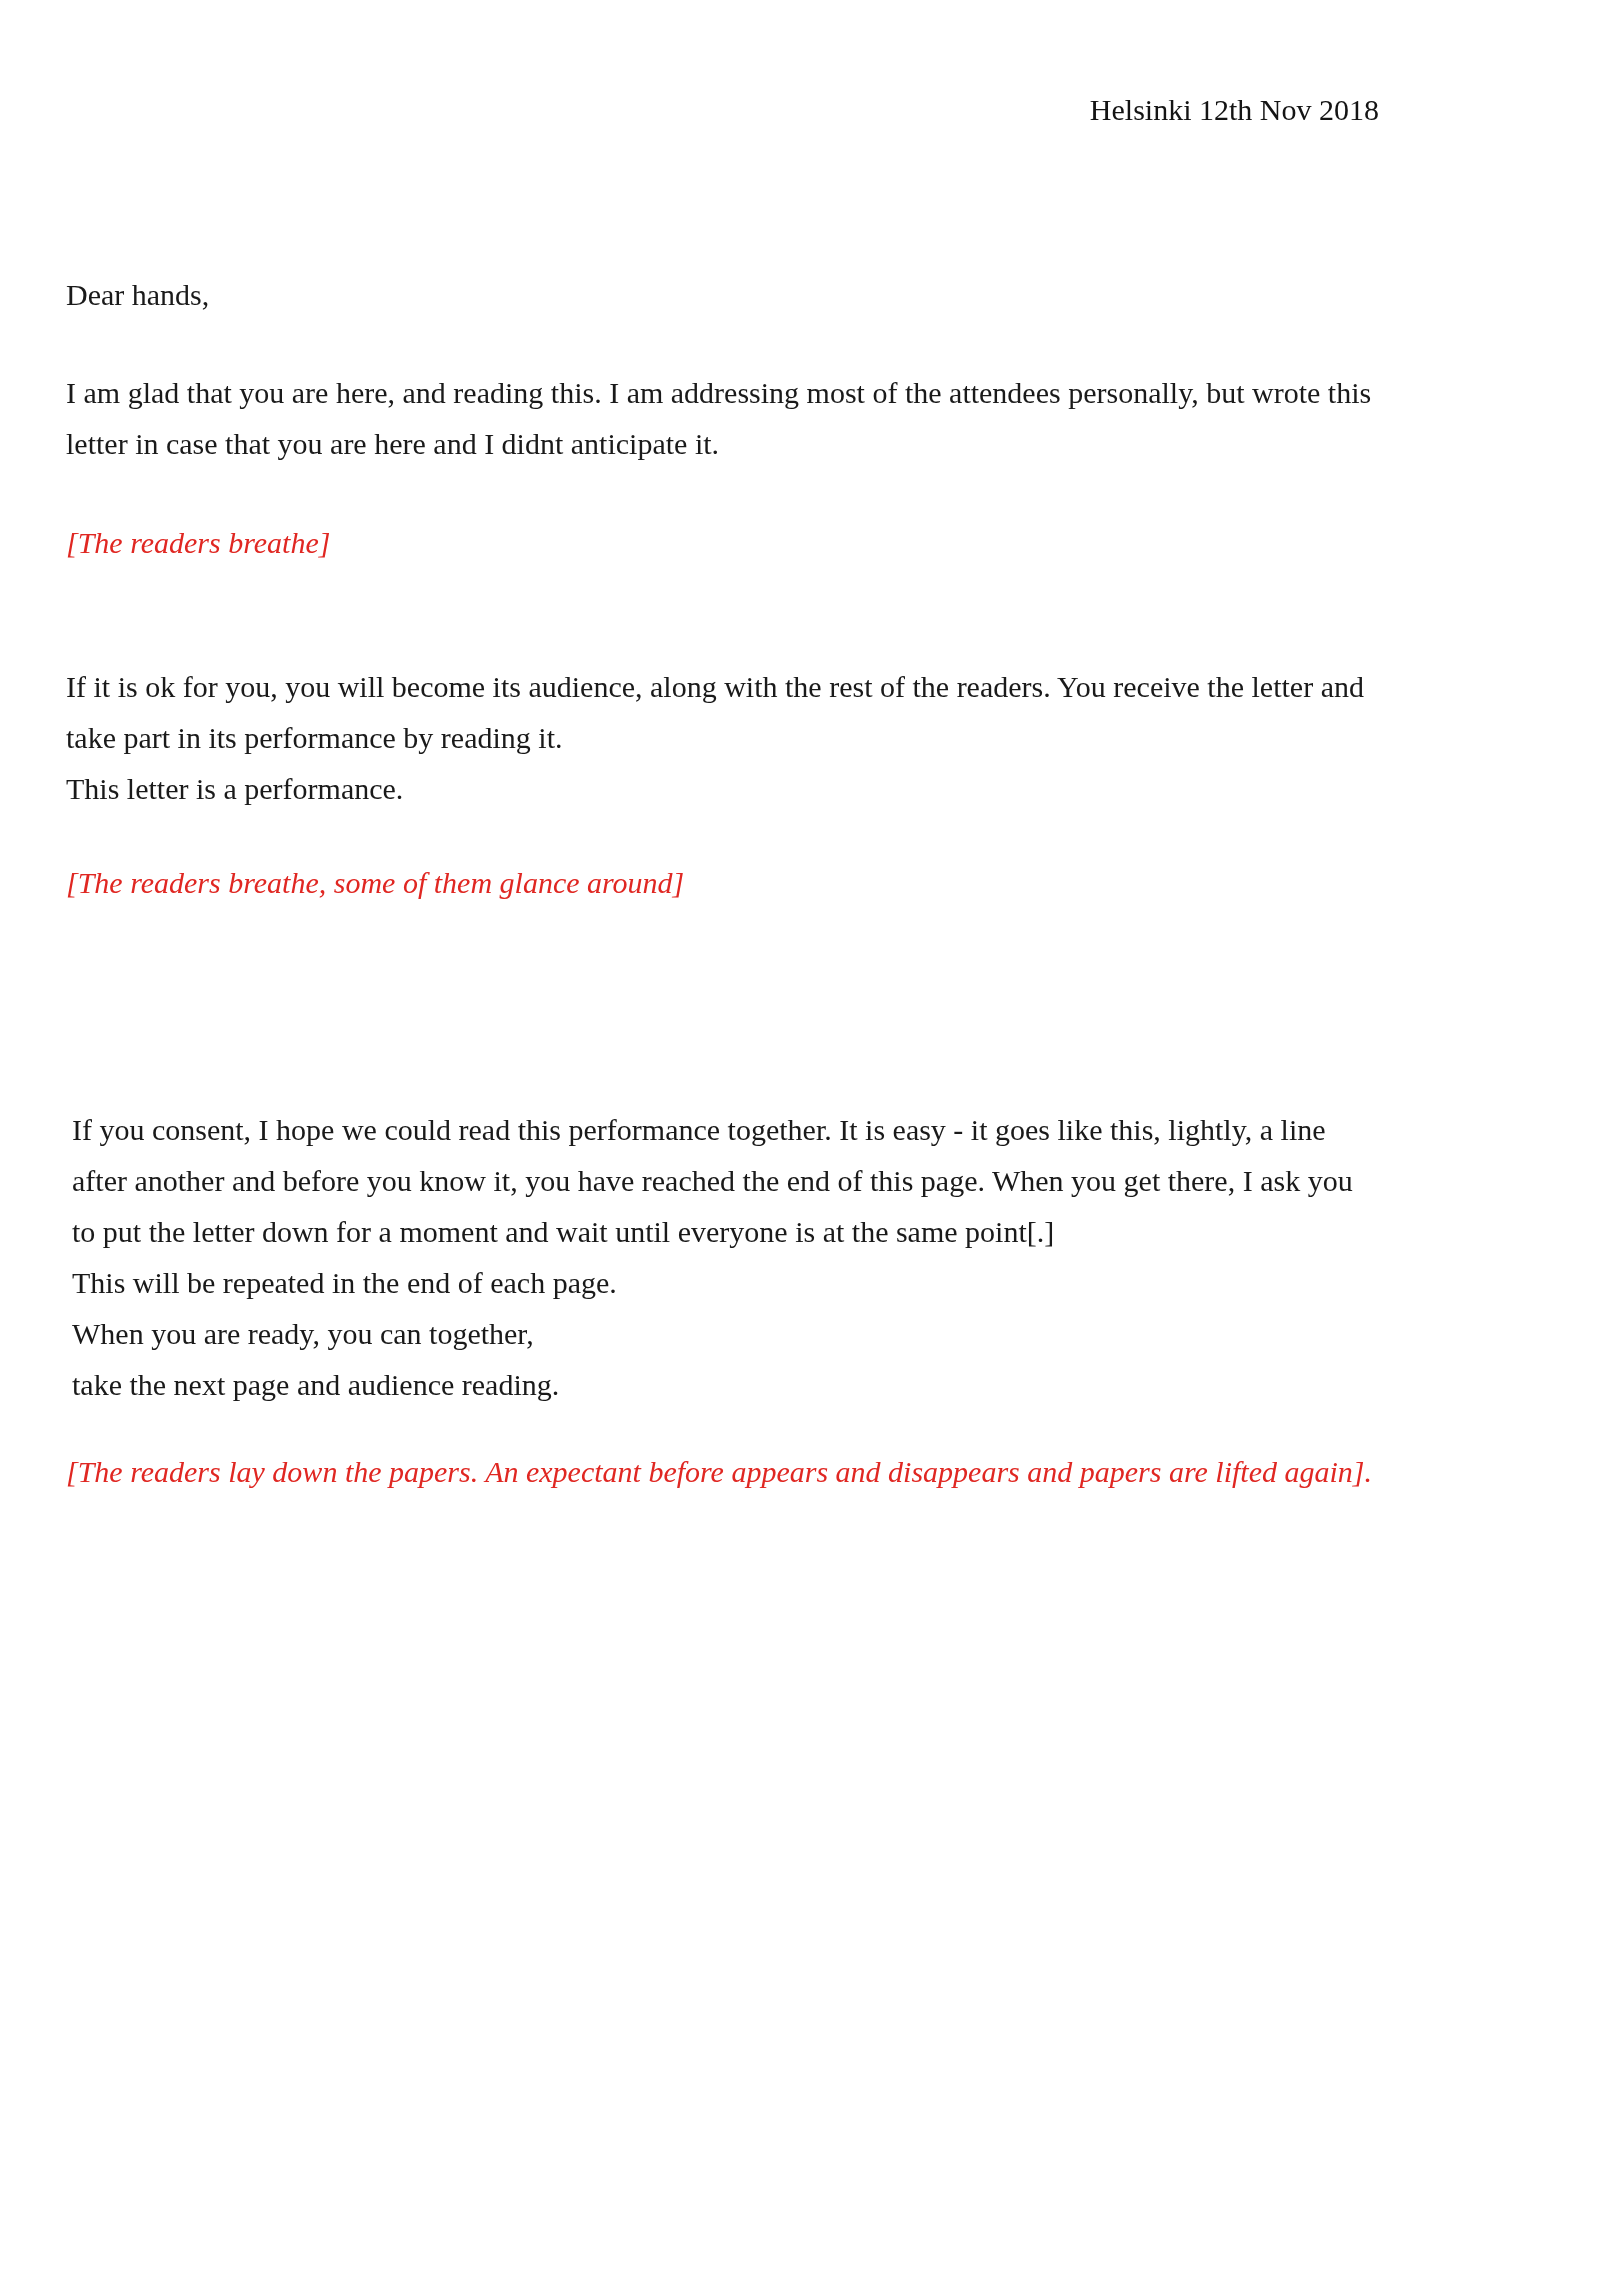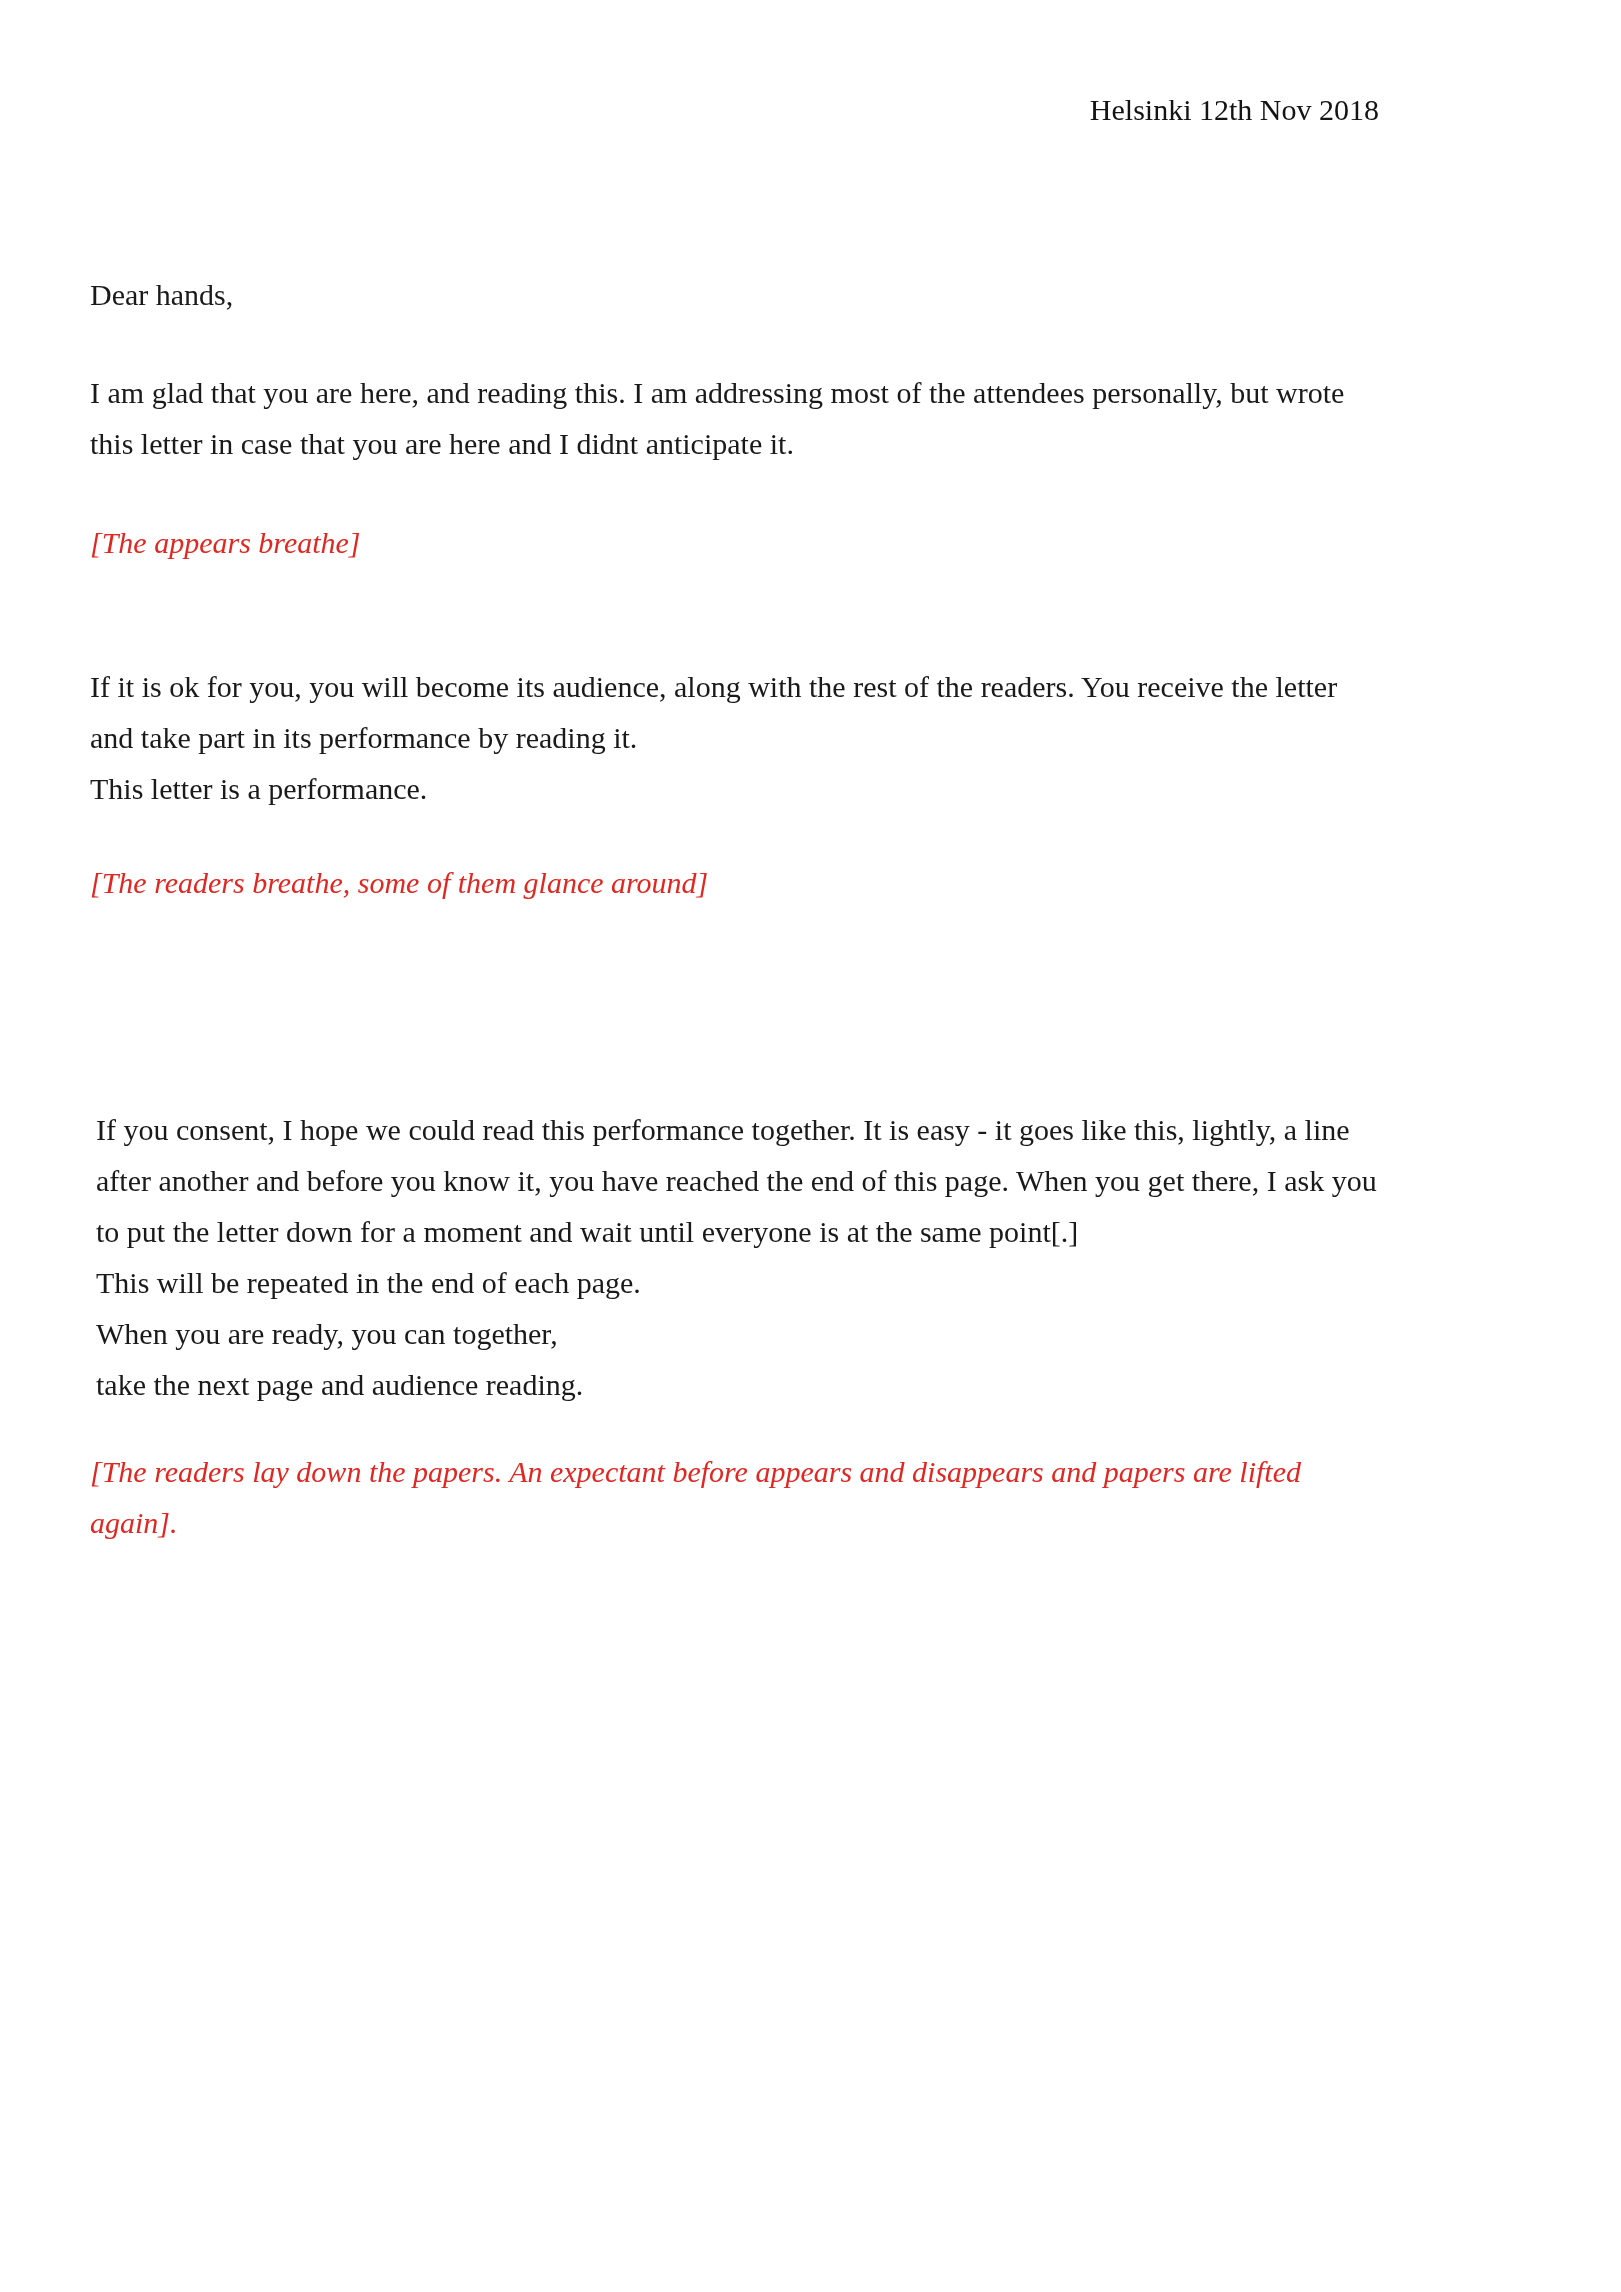--- a/index.html
+++ b/index.html
@@ -6,21 +6,21 @@
     margin: 0;
     padding: 0;
     background: #ffffff;
   }
   .page {
     position: relative;
     width: 1473px;
     height: 2293px;
     background: #ffffff;
     box-sizing: border-box;
-    padding: 0 94px 0 90px;
+    padding: 0 94px 0 66px;
     font-family: "Liberation Serif", "DejaVu Serif", serif;
     color: #1a1a1a;
     overflow: hidden;
   }
   .date-line {
     margin: 0;
     padding-top: 90px;
     text-align: right;
     font-size: 30px;
     line-height: 39px;
@@ -59,21 +59,21 @@
 
 <div class="page">
 
   <p class="date-line">Helsinki 12th Nov 2018</p>
 
 
   <p class="salutation">Dear hands,</p>
 
   <p class="body-block para-intro">I am glad that you are here, and reading this. I am addressing most of the attendees personally, but wrote this letter in case that you are here and I didnt anticipate it.</p>
 
-  <p class="stage-direction sd-breathe">[The appears breathe]</p>
+  <p class="stage-direction sd-breathe">[The readers breathe]</p>
 
   <div class="body-block para-performance">
     <p class="body-line">If it is ok for you, you will become its audience, along with the rest of the readers. You receive the letter and take part in its performance by reading it.</p>
     <p class="body-line">This letter is a performance.</p>
   </div>
 
   <p class="stage-direction sd-glance">[The readers breathe, some of them glance around]</p>
 
   <div class="body-block para-consent">
     <p class="body-line">If you consent, I hope we could read this performance together. It is easy - it goes like this, lightly, a line after another and before you know it, you have reached the end of this page. When you get there, I ask you to put the letter down for a moment and wait until everyone is at the same point[.]</p>

